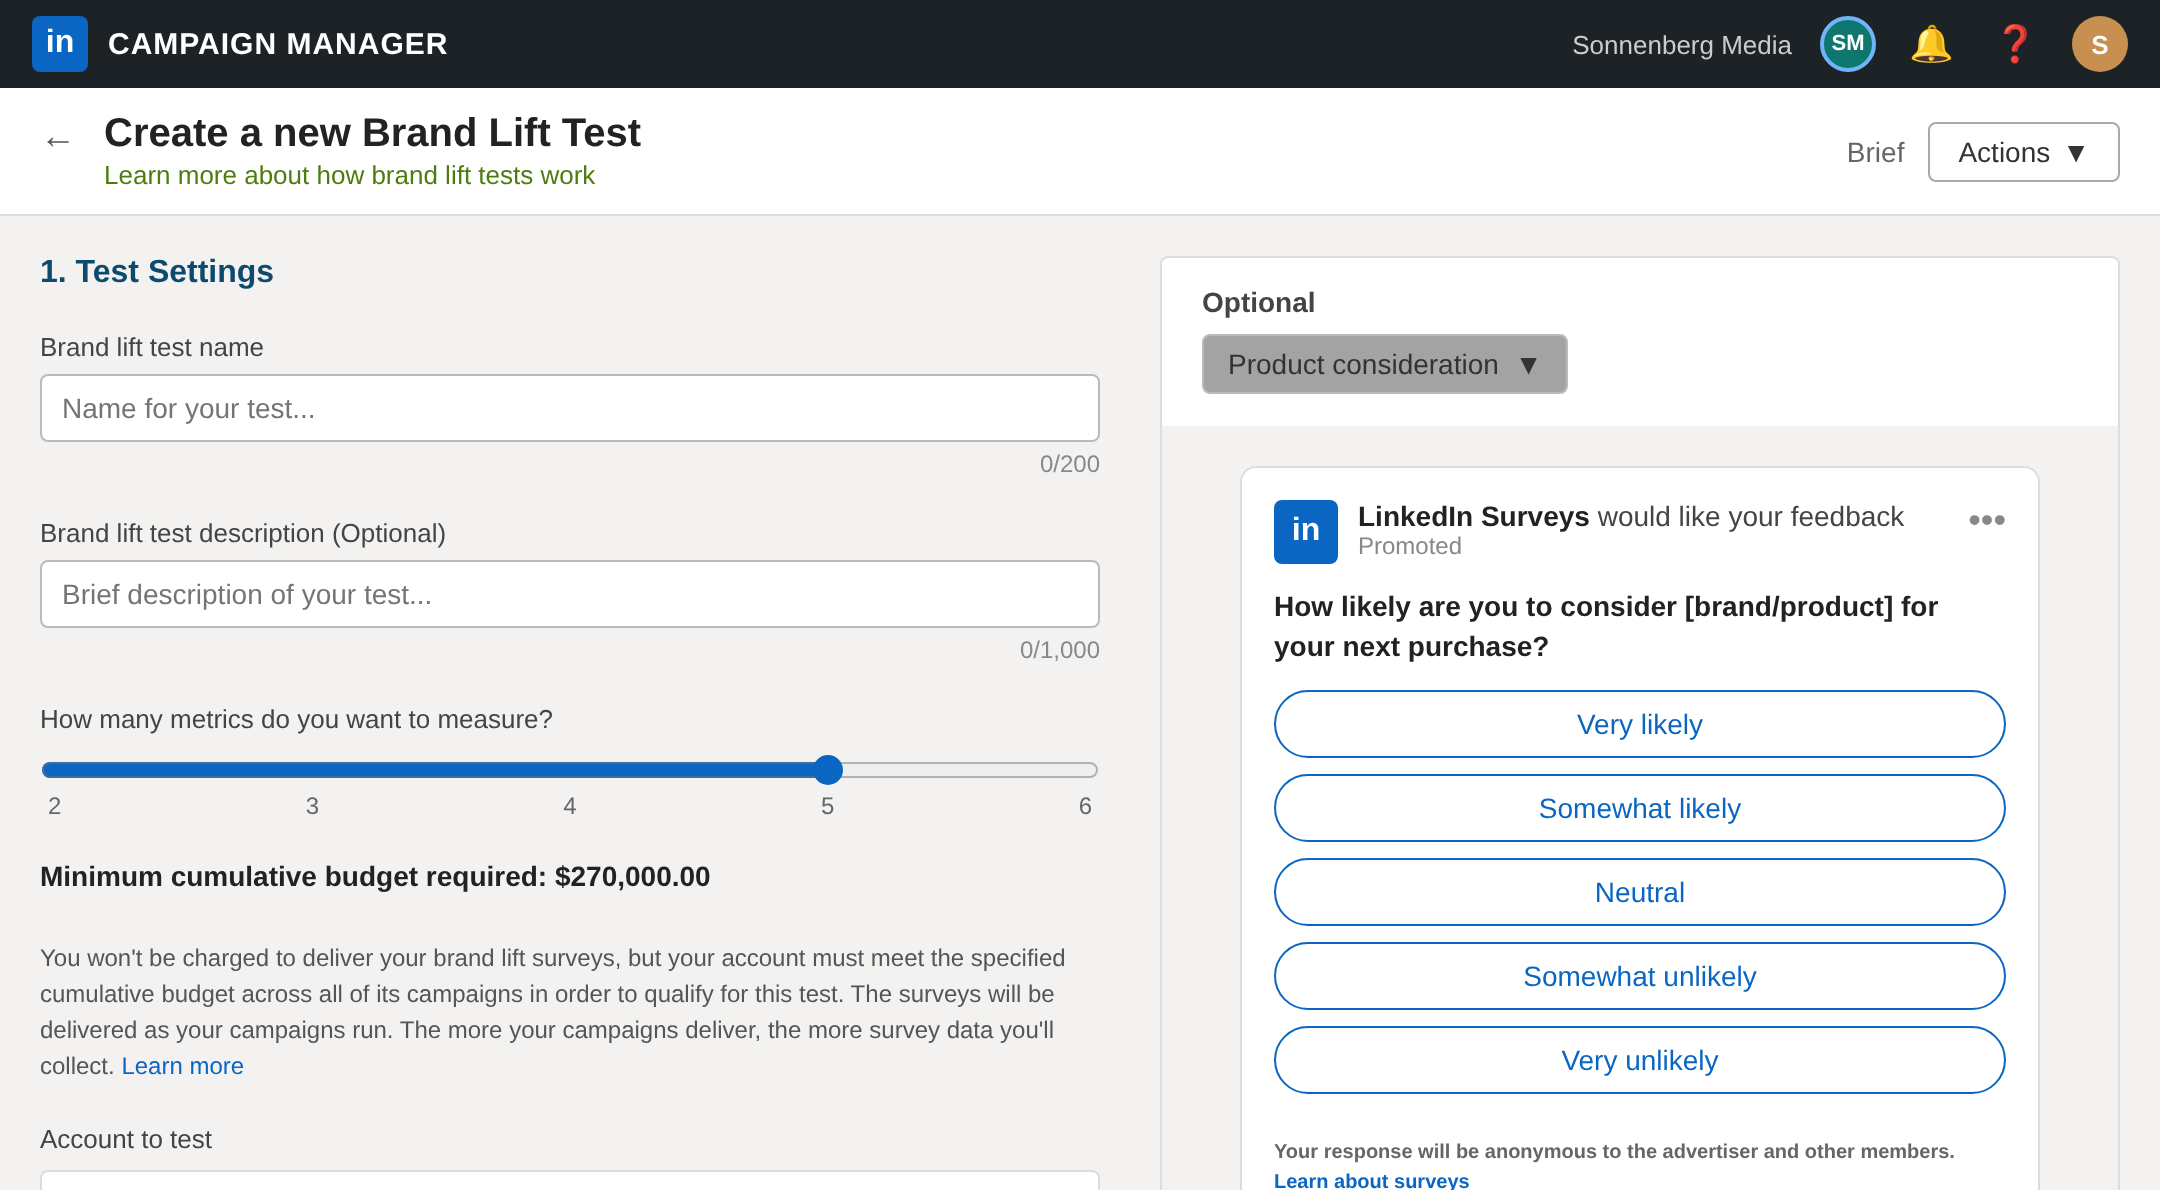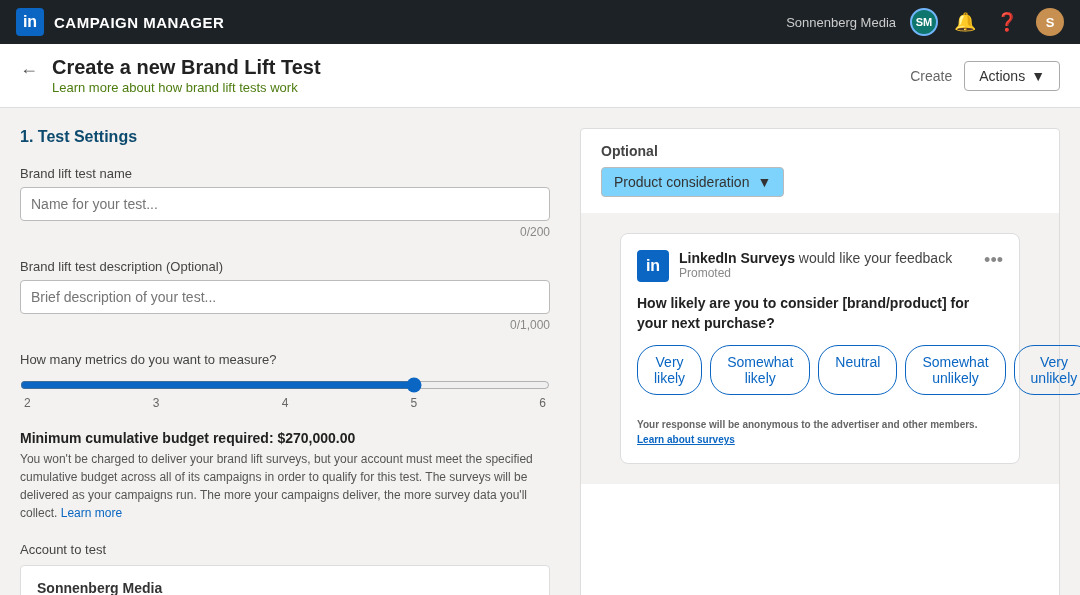--- a/index.html
+++ b/index.html
@@ -77,21 +77,21 @@
       outline: none;
     }
     .char-count { text-align: right; font-size: 12px; color: #888; margin-top: 4px; }
 
     
     .slider-section { margin-bottom: 20px; }
     .slider-label { font-size: 13px; font-weight: 500; color: #444; margin-bottom: 10px; }
     input[type=range] { width: 100%; cursor: pointer; accent-color: #0a66c2; }
     .slider-ticks { display: flex; justify-content: space-between; font-size: 12px; color: #666; padding: 0 4px; }
 
-    .min-budget { font-weight: 600; font-size: 14px; color: #222; margin-bottom: 4px; }
+    .min-budget { font-weight: 600; font-size: 14px; color: #222; margin-bottom: 24px; }
     .budget-note { font-size: 12px; color: #555; line-height: 1.5; margin-bottom: 20px; }
     .budget-note a { color: #0a66c2; text-decoration: none; }
 
     
     .account-section { margin-bottom: 12px; }
     .account-label { font-size: 13px; font-weight: 400; color: #444; margin-bottom: 8px; }
     .account-box {
       border: 1px solid #ddd;
       border-radius: 4px;
       padding: 14px 16px;
@@ -109,21 +109,21 @@
     .preview-dropdown-area { padding: 0 20px 16px; }
     .preview-dropdown {
       display: inline-flex;
       align-items: center;
       gap: 8px;
       border: 1px solid #bbb;
       border-radius: 4px;
       padding: 6px 12px;
       font-size: 14px;
       color: #333;
-      background: #7dd3fc;
+      background: #a3a3a3;
       cursor: pointer;
     }
     .survey-preview {
       background: #f3f2f0;
       padding: 20px;
       display: flex;
       justify-content: center;
     }
     .survey-card {
       background: white;
@@ -135,21 +135,21 @@
     }
     .survey-card-header { display: flex; align-items: flex-start; justify-content: space-between; margin-bottom: 4px; }
     .survey-card-brand { display: flex; align-items: flex-start; gap: 10px; }
     .li-icon { width: 32px; height: 32px; background: #0a66c2; border-radius: 4px; display: flex; align-items: center; justify-content: center; flex-shrink: 0; }
     .li-icon span { color: white; font-weight: 800; font-size: 16px; }
     .survey-brand-text .brand-name { font-size: 14px; color: #444; }
     .survey-brand-text .brand-name strong { color: #222; }
     .survey-brand-text .promoted { font-size: 12px; color: #888; }
     .survey-dots { font-size: 18px; color: #888; cursor: pointer; }
     .survey-question { font-size: 14px; font-weight: 600; color: #222; margin: 12px 0; line-height: 1.4; }
-    .survey-options { display: flex; flex-direction: row; gap: 8px; }
+    .survey-options { display: flex; flex-direction: column; gap: 8px; }
     .survey-option {
       border: 1px solid #0a66c2;
       border-radius: 20px;
       padding: 8px 16px;
       text-align: center;
       font-size: 14px;
       color: #0a66c2;
       cursor: pointer;
       font-weight: 500;
     }
@@ -177,21 +177,21 @@
 
 <div class="subheader">
   <div class="subheader-left">
     <span class="back-btn">←</span>
     <div class="subheader-title">
       <h1>Create a new Brand Lift Test</h1>
       <a href="#">Learn more about how brand lift tests work</a>
     </div>
   </div>
   <div class="subheader-right">
-    <span class="draft-badge">Create</span>
+    <span class="draft-badge">Brief</span>
     <button class="actions-btn">
       <span>Actions</span>
       <span>▼</span>
     </button>
   </div>
 </div>
 
 <div class="main-content">
 
   <div class="left-panel">

